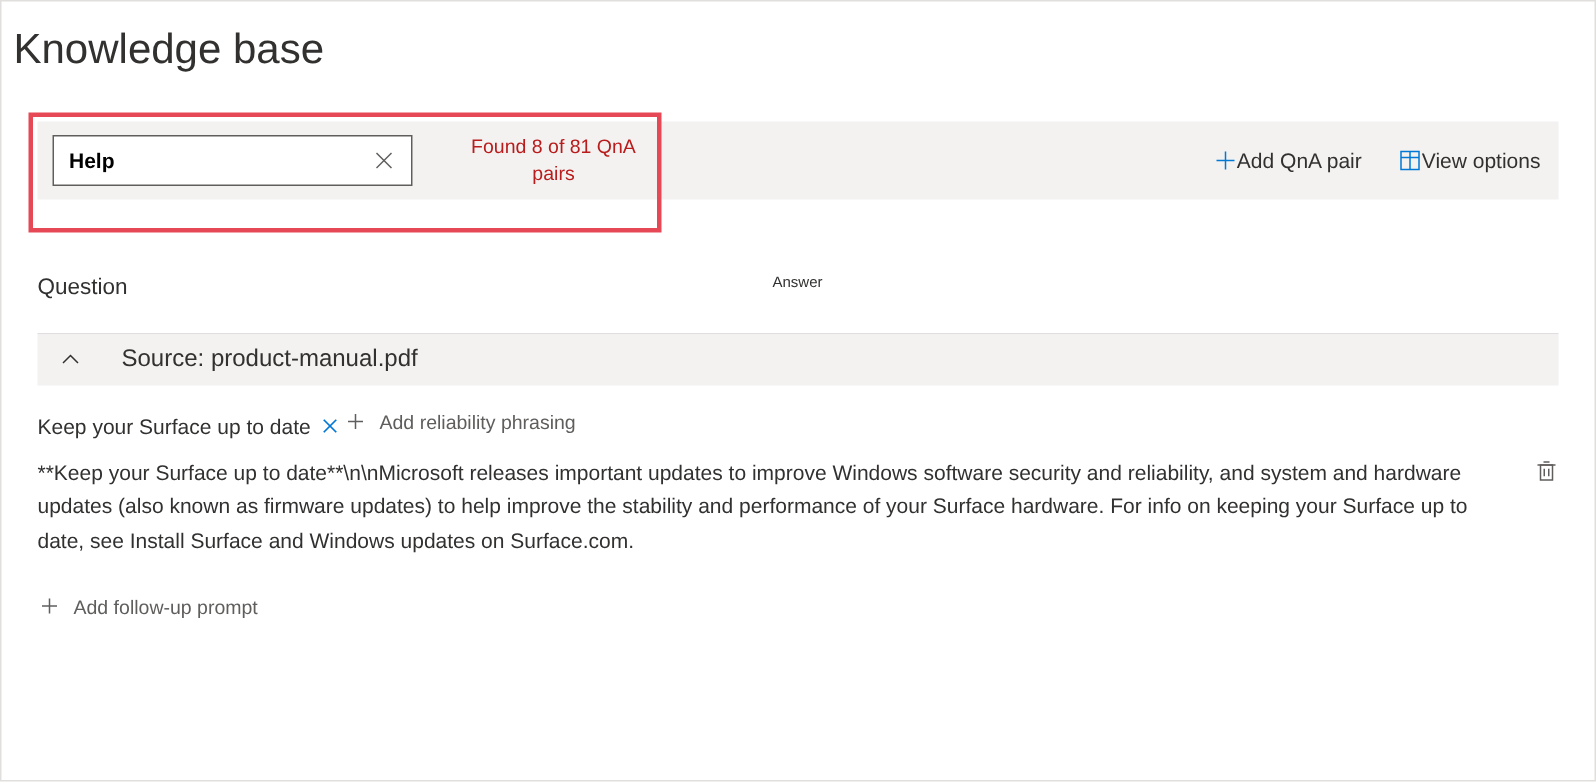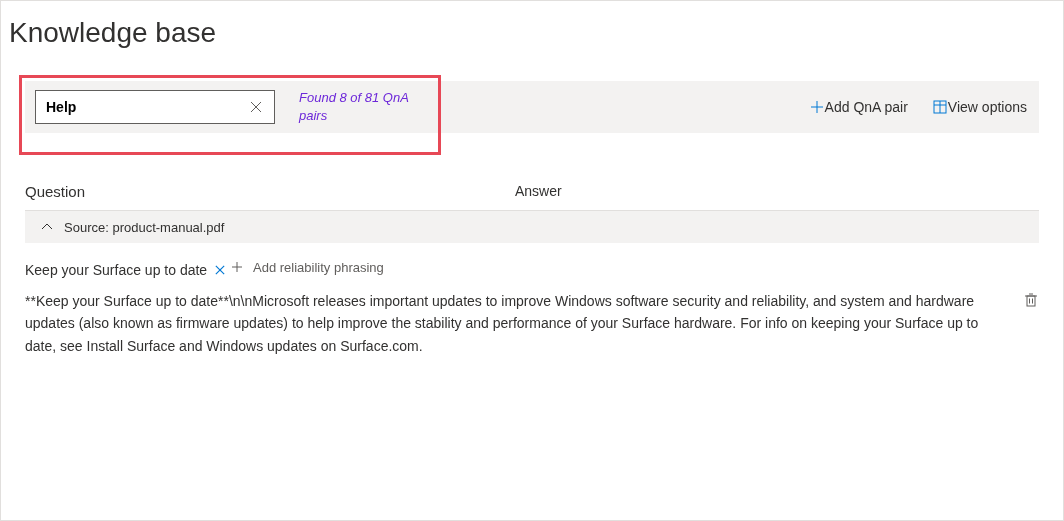--- a/index.html
+++ b/index.html
@@ -56,26 +56,26 @@
       cursor: pointer;
       color: #605e5c;
       width: 24px;
       height: 24px;
       display: flex;
       align-items: center;
       justify-content: center;
       font-size: 16px;
     }
     .results-count {
-      font-style: italic;
-      color: #6d28d9;
+      color: #b91c1c;
       margin-left: 24px;
       width: 140px;
       line-height: 1.4;
       font-size: 13px;
+      text-align: center;
     }
     .toolbar-spacer { flex: 1; }
     .toolbar-action {
       display: flex;
       align-items: center;
       gap: 0;
       padding: 0 12px;
       height: 100%;
       cursor: pointer;
       color: #323130;
@@ -86,32 +86,32 @@
       align-items: center;
       justify-content: center;
       width: 16px;
       height: 16px;
     }
     .icon svg { width: 16px; height: 16px; }
     .columns {
       display: flex;
       margin: 50px 24px 0;
       border-bottom: 1px solid #e1dfdd;
-      padding-bottom: 10px;
+      padding-bottom: 22px;
     }
     .col-q { width: 490px; font-size: 15px; }
-    .col-a { flex: 1; font-size: 14px; }
+    .col-a { flex: 1; font-size: 10px; }
     .source-row {
       display: flex;
       align-items: center;
-      gap: 9px;
+      gap: 26px;
       background: #f3f2f1;
       margin: 0 24px;
       padding: 8px 14px;
-      font-size: 13px;
+      font-size: 16px;
       cursor: pointer;
     }
     .content-row {
       display: flex;
       margin: 16px 24px 0;
       flex-direction: column;
     }
     .question-col {
       width: 490px;
       padding-right: 20px;
@@ -237,14 +237,23 @@
     <span class="icon delete-icon">
       <svg viewBox="0 0 16 16" stroke="currentColor" stroke-width="1" fill="none">
           <rect x="4" y="4" width="8" height="10"></rect>
           <line x1="2" y1="4" x2="14" y2="4"></line>
           <line x1="6" y1="2" x2="10" y2="2"></line>
           <line x1="6.5" y1="6.5" x2="6.5" y2="11.5"></line>
           <line x1="9.5" y1="6.5" x2="9.5" y2="11.5"></line>
         </svg>
     </span>
     <div class="answer-text">**Keep your Surface up to date**\n\nMicrosoft releases important updates to improve Windows software security and reliability, and system and hardware updates (also known as firmware updates) to help improve the stability and performance of your Surface hardware. For info on keeping your Surface up to date, see Install Surface and Windows updates on Surface.com.</div>
+    <div class="add-link">
+      <span class="icon">
+        <svg viewBox="0 0 16 16" stroke="currentColor" stroke-width="1" fill="none">
+            <line x1="8" y1="3" x2="8" y2="13"></line>
+            <line x1="3" y1="8" x2="13" y2="8"></line>
+          </svg>
+      </span>
+      <span>Add follow-up prompt</span>
+    </div>
   </div>
 </div>
 
 </body></html>

